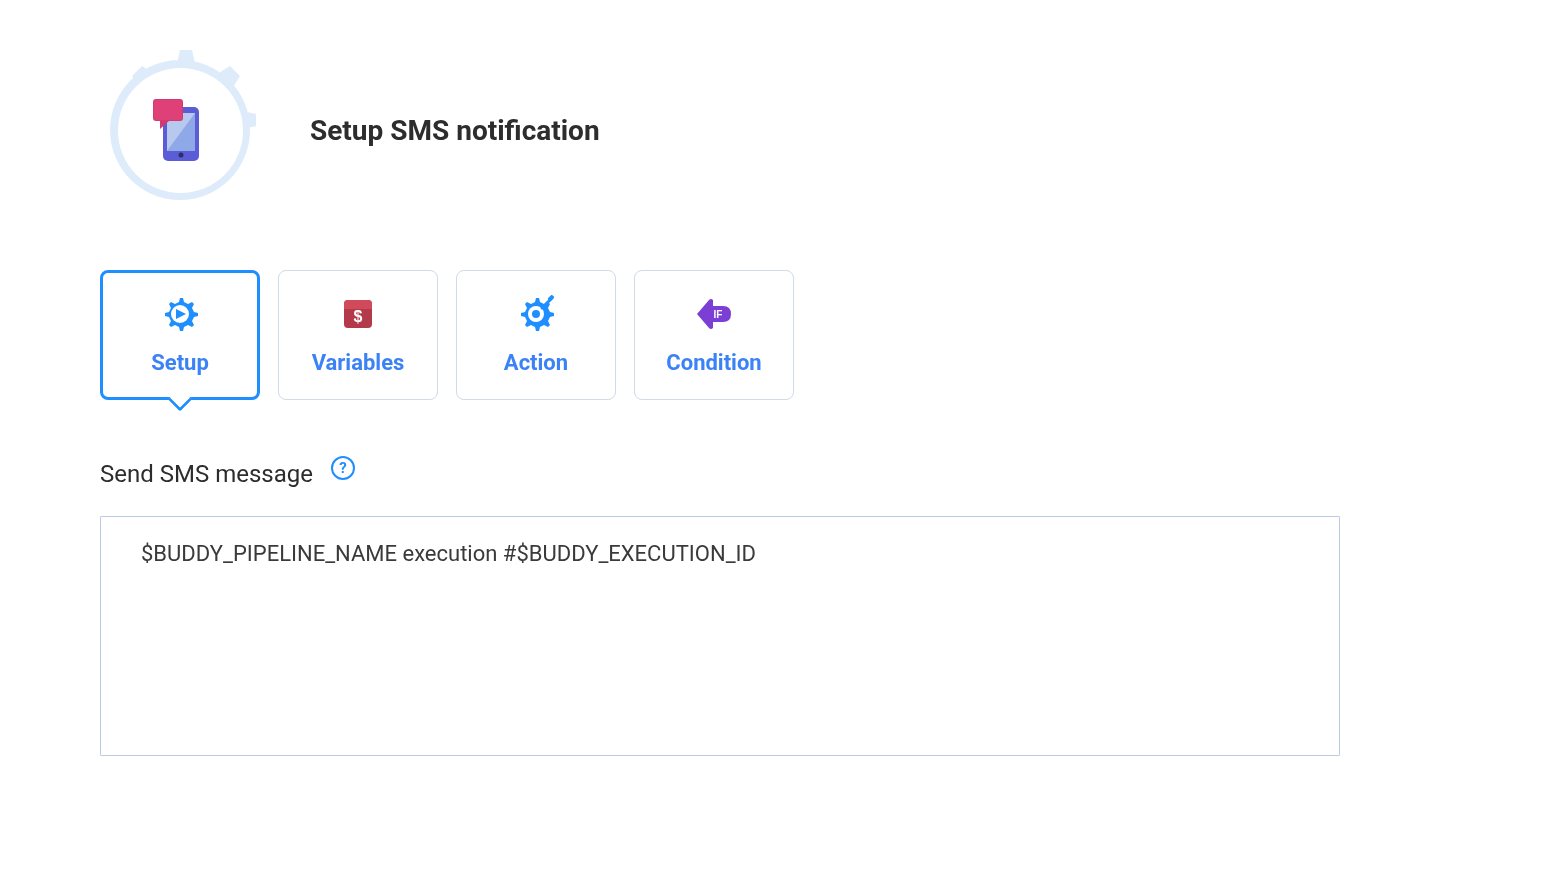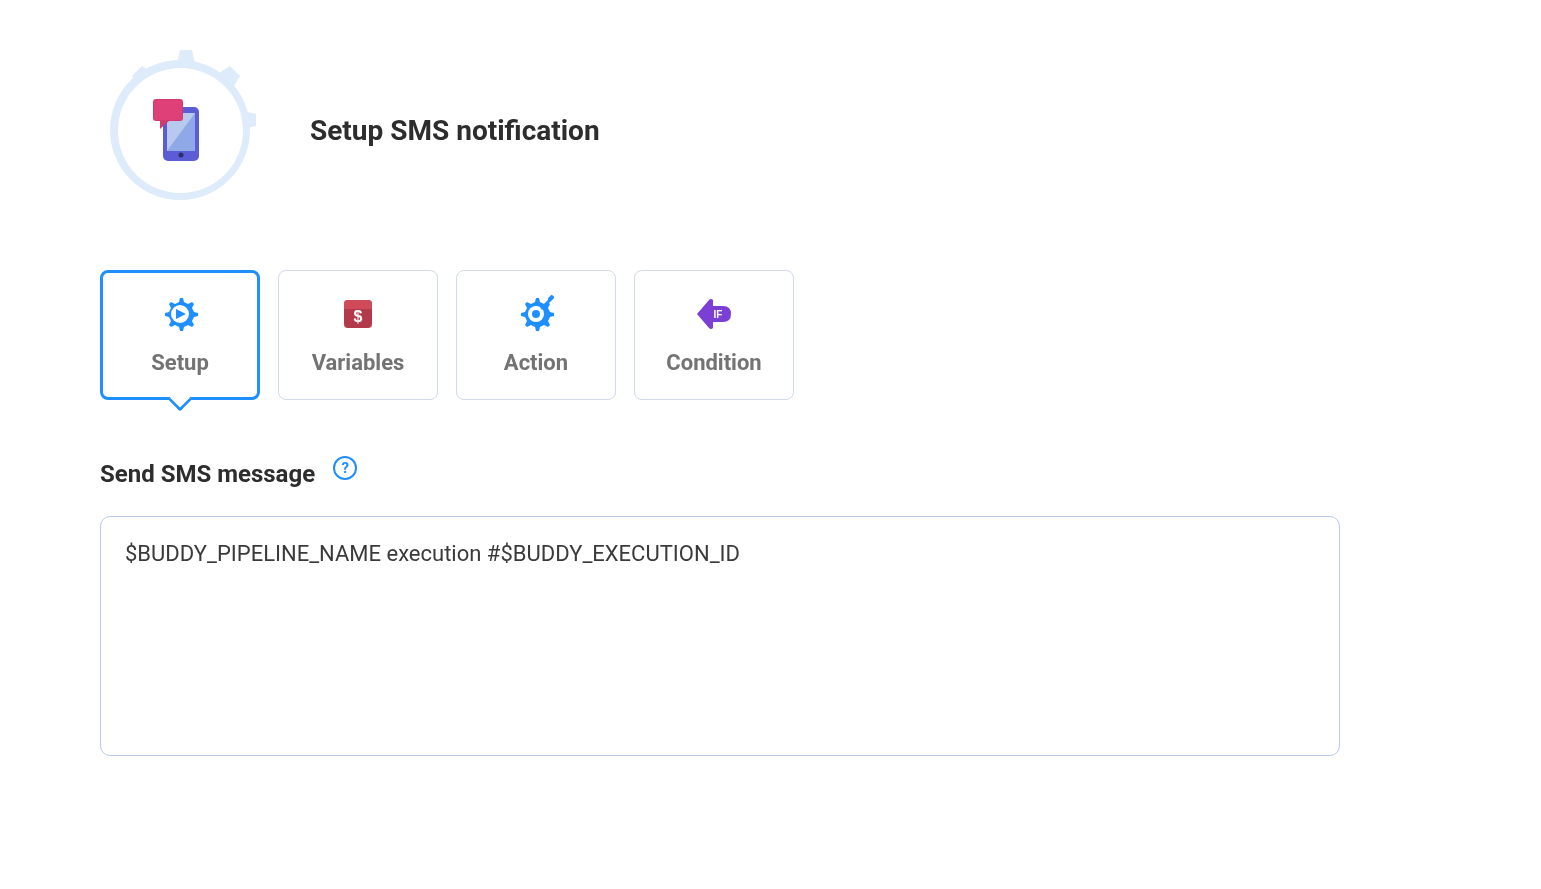--- a/index.html
+++ b/index.html
@@ -84,31 +84,31 @@
     }
     .tab-icon {
       height: 36px;
       display: flex;
       align-items: center;
       justify-content: center;
     }
     .tab-label {
       font-size: 22px;
       font-weight: 700;
-      color: #737373;
+      color: #3b82f6;
     }
     .section-label-row {
       display: flex;
       align-items: center;
       gap: 18px;
       margin-bottom: 28px;
     }
     .section-label {
       font-size: 24px;
-      font-weight: 700;
+      font-weight: 400;
       color: #2d2d2d;
       text-align: center;
     }
     .help-icon {
       width: 24px;
       height: 24px;
       border: 2px solid #1f8fff;
       border-radius: 50%;
       display: flex;
       align-items: center;
@@ -116,22 +116,22 @@
       color: #1f8fff;
       font-size: 15px;
       font-weight: 700;
       cursor: pointer;
       margin-top: -12px;
     }
     .message-textarea {
       width: 1240px;
       height: 240px;
       border: 1px solid #b9cce5;
-      border-radius: 10px;
-      padding: 24px 24px;
+      border-radius: 1px;
+      padding: 24px 40px;
       font-size: 22px;
       font-family: inherit;
       color: #3a3a3a;
       resize: none;
       outline: none;
     }
   </style>
 </head>
 <body>
 

